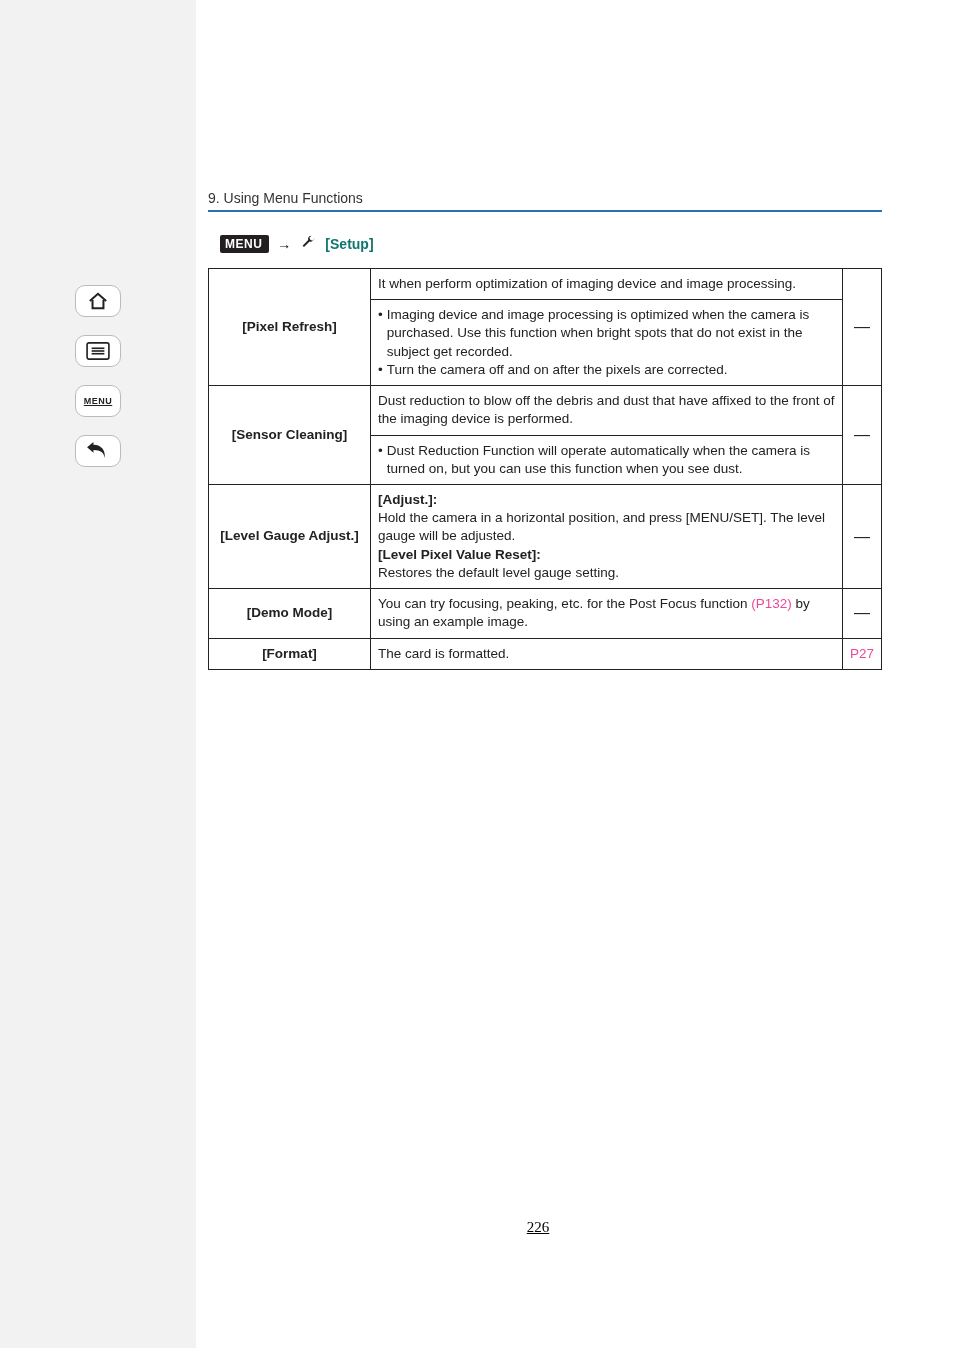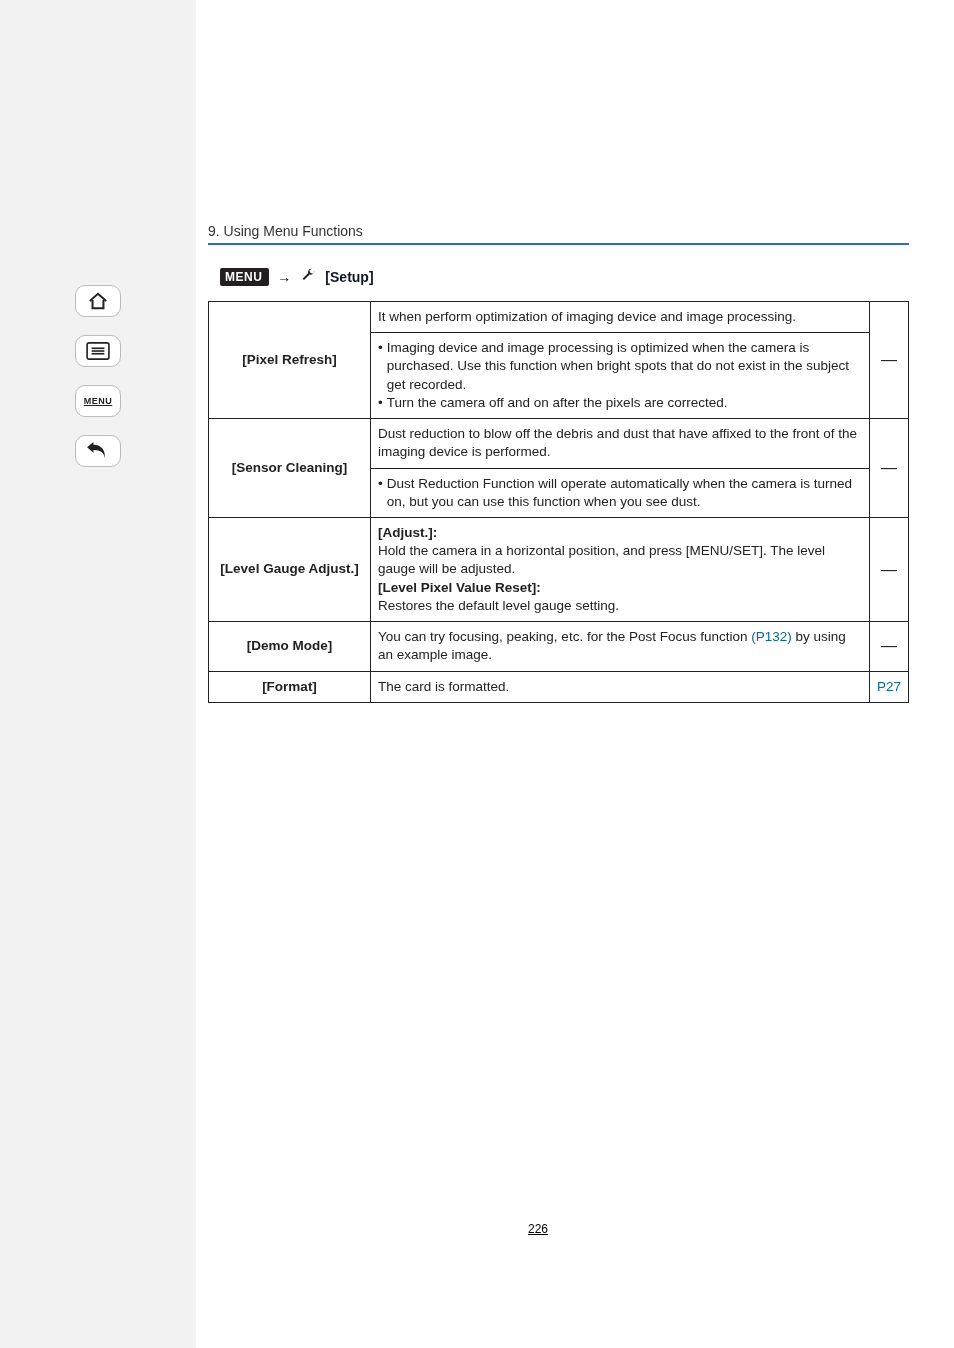--- a/index.html
+++ b/index.html
@@ -16,55 +16,54 @@
     background: #fff;
     border: 1px solid #bbb;
     border-radius: 10px;
     display: flex; align-items: center; justify-content: center;
     color: #222;
   }
   .nav-btn svg { display: block; }
   .menu-label { font-size: 9px; letter-spacing: 0.5px; text-decoration: underline; font-weight: bold; }
   .content {
     flex: 1;
-    padding: 190px 45px 0 12px;
+    padding: 190px 72px 0 12px;
     position: relative;
-    margin-top: 33px;
   }
   .breadcrumb {
     font-size: 14px; color: #333;
     border-bottom: 2px solid #2d6fb5;
     padding-bottom: 4px; margin-bottom: 22px;
   }
   .menu-path { display: flex; align-items: center; gap: 8px; margin-bottom: 14px; padding-left: 12px;}
   .menu-badge {
     background: #231f20; color: #fff; font-size: 12px; font-weight: bold;
     padding: 2px 7px 2px 5px; border-radius: 2px;
     letter-spacing: 0.5px;
   }
   .arrow { font-size: 14px; color: #000; }
   .wrench-icon { display:inline-block; }
-  .setup-label { font-size: 14px; font-weight: bold; color: #0f172a; }
+  .setup-label { font-size: 14px; font-weight: bold; color: #0f766e; }
   table.spec {
     width: 100%; border-collapse: collapse; font-size: 13.5px; color: #222;
   }
   table.spec td {
     border: 1px solid #222; padding: 6px 7px; vertical-align: middle; line-height: 1.35;
   }
   table.spec td.name { font-weight: bold; width: 162px; text-align: center; }
   table.spec td.ref { width: 36px; text-align: center; }
   .bullet-block { display: flex; }
   .bullet-dot { flex: 0 0 auto; padding-right: 4px; }
   .bullet-text { flex: 1; }
-  .link { color: #0369a1; }
+  .link { color: #ec4899; }
   .dash { font-size: 16px; }
   .bold { font-weight: bold; text-align: right; }
   .pagenum {
     position: absolute; bottom: 112px; left: 0; right: 74px;
-    text-align: center; font-size: 12px; text-decoration: underline;
+    text-align: center; font-size: 15px; text-decoration: underline; font-family: Liberation Serif, serif;
   }
 </style>
 </head>
 <body>
 
 <div class="page">
   <div class="sidebar">
     <div class="nav-btn">
       <svg width="22" height="20" viewBox="0 0 24 22" fill="none" stroke="#222" stroke-width="2.2">
         <path d="M3 11 L12 3 L21 11"></path>

